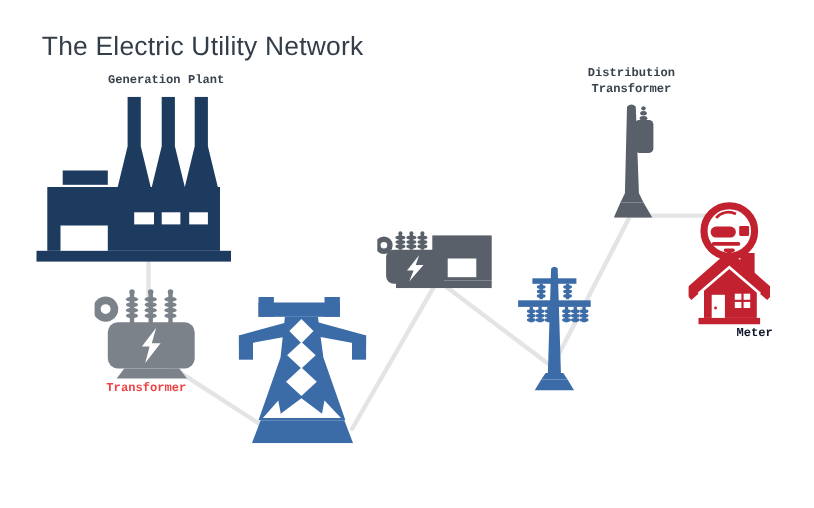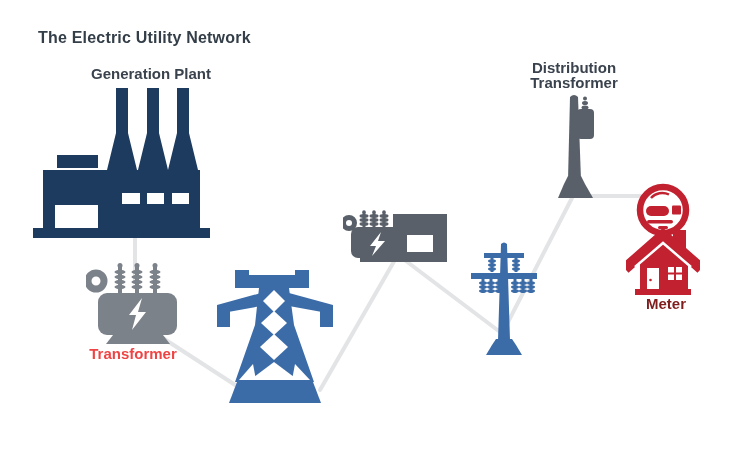--- a/index.html
+++ b/index.html
@@ -1,28 +1,28 @@
 <!DOCTYPE html>
 <html><head>
 <meta charset="utf-8">
 <style>
   html,body{margin:0;padding:0;background:#fff;}
   #stage{
     position:relative;width:740px;height:462px;background:#fff;overflow:hidden;
     font-family:"Liberation Sans",sans-serif;
   }
   #page-title{
-    position:absolute;left:38px;top:29px;font-size:16px;font-weight:700;
+    position:absolute;left:38px;top:29px;font-size:24px;font-weight:400;
     letter-spacing:.2px;color:#333e48;
   }
   .node{position:absolute;}
   .node svg{display:block;}
   .node-label{
     position:absolute;transform:translateX(-50%);text-align:center;
-    font-size:15px;line-height:15px;font-weight:600;color:#3a434d;
+    font-size:11px;line-height:15px;font-weight:600;color:#3a434d;font-family:Liberation Mono, monospace;
   }
   #connection-layer{position:absolute;left:0;top:0;z-index:0;}
   .node{z-index:1;}
   .node-label{z-index:2;}
 </style>
 </head>
 <body>
 
 <div id="stage">
 
@@ -239,15 +239,15 @@
       <g fill="#ffffff">
         <rect x="21" y="87" width="12" height="21"></rect>
         <rect x="42" y="86" width="6" height="5.5"></rect>
         <rect x="50" y="86" width="6" height="5.5"></rect>
         <rect x="42" y="93.5" width="6" height="5.5"></rect>
         <rect x="50" y="93.5" width="6" height="5.5"></rect>
       </g>
       <circle cx="24.5" cy="99" r="1.3" fill="currentColor"></circle>
     </svg>
   </div>
-  <div class="node-label" style="left: 666px; top: 296px; width: 80px; color: #7f1d1d;">Meter</div>
+  <div class="node-label" style="left: 686px; top: 296px; width: 80px; color: #0f172a;">Meter</div>
 
 </div>
 
 </body></html>

